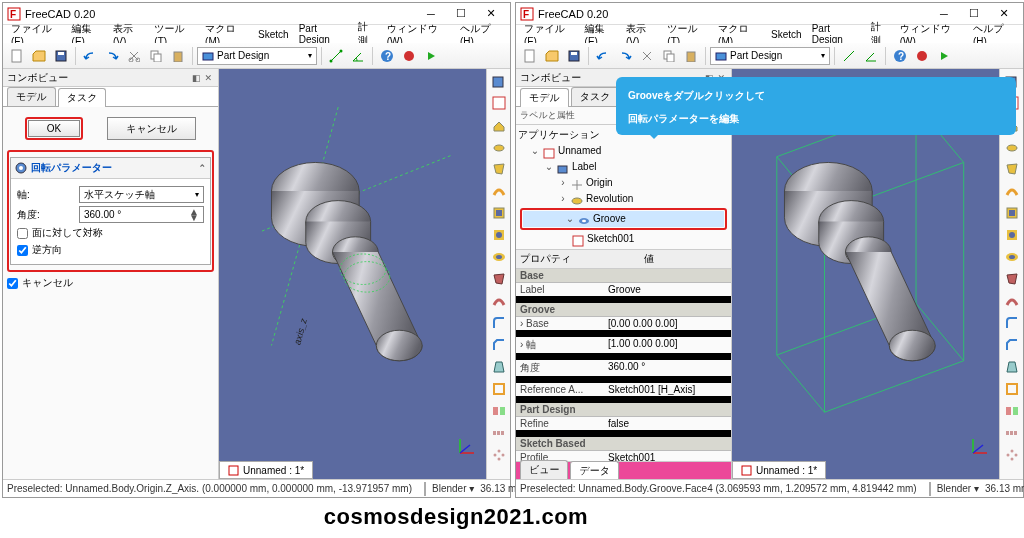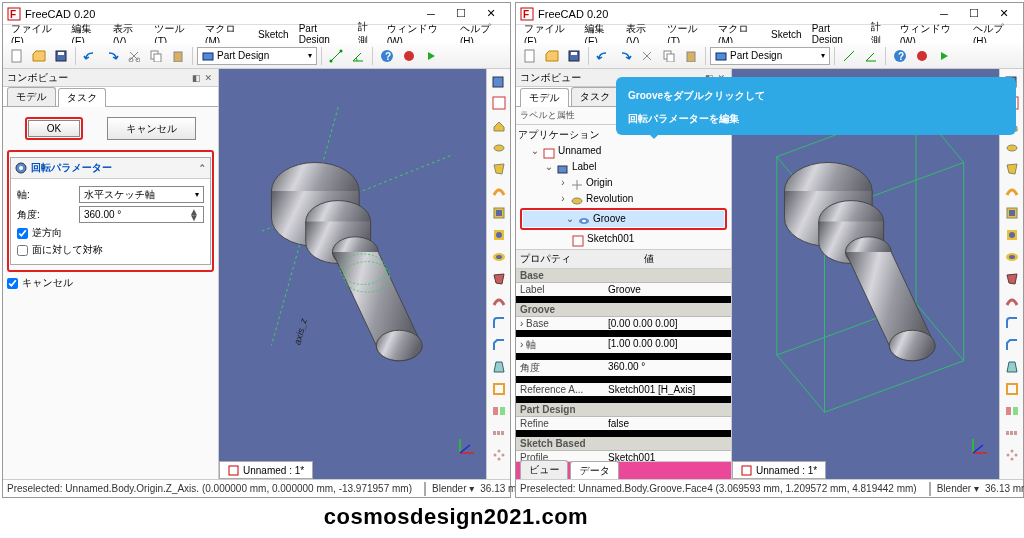--- a/index.html
+++ b/index.html
@@ -251,26 +251,26 @@
                       <div class="spin">
                         <span>360.00 °</span>
                         <span class="updn">
                           <span>▲</span>
                           <span>▼</span>
                         </span>
                       </div>
                     </div>
             </div>
             <label class="chk">
+                    <input type="checkbox" style="">
+                    <span>面に対して対称</span>
+                  </label>
+            <label class="chk">
                     <input type="checkbox" checked="" style="">
                     <span>逆方向</span>
-                  </label>
-            <label class="chk">
-                    <input type="checkbox" style="">
-                    <span>面に対して対称</span>
                   </label>
           </div>
         </div>
         </div>
         <label class="chk" style="margin-top:4px">
               <input type="checkbox" checked="" style="">
               <span>キャンセル</span>
             </label>
       </div>
     </div>

